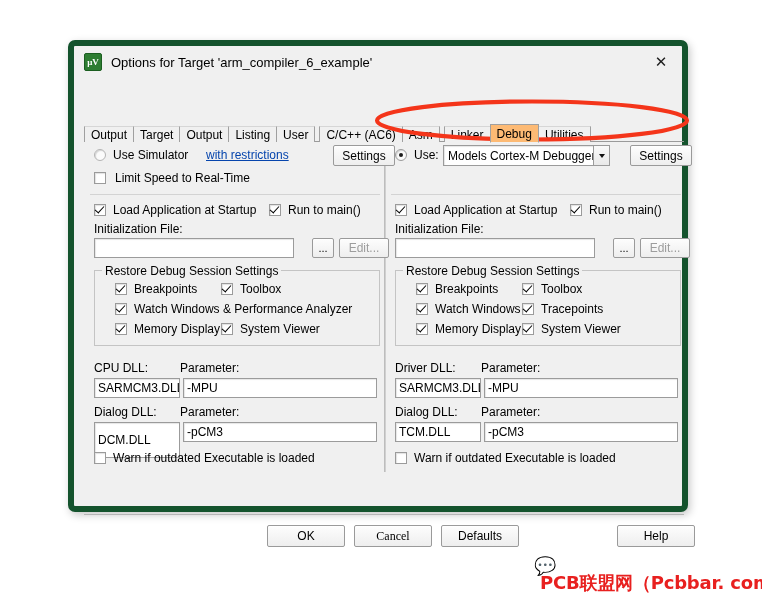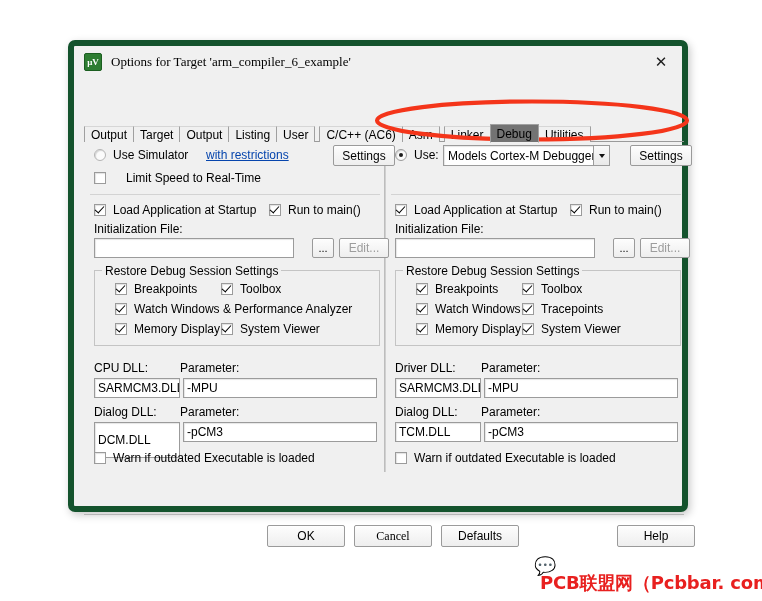--- a/index.html
+++ b/index.html
@@ -40,21 +40,20 @@
     font-family:"Liberation Serif", serif;
     line-height:1;
     flex:0 0 auto;
   }
   #title-text{
     margin-left:9px;
     font-size:13px;
     color:#000;
     white-space:nowrap;
     flex:1 1 auto;
-    font-family:Liberation Serif, serif;
   }
   #close-btn{
     width:26px;height:22px;
     display:flex;align-items:center;justify-content:center;
     font-size:15px;color:#1a1a1a;
     cursor:default;
     font-family:"DejaVu Sans", sans-serif;
   }
 
   
@@ -75,21 +74,21 @@
     border-right:1px solid #a0a0a0;
     margin-right:-1px;
     box-sizing:border-box;
     white-space:nowrap;
     color:#000;
     cursor:default;
   }
   .tab.sep{margin-right:4px;}
   .tab.active{
     height:19px;line-height:18px;
-    background:#737373;
+    background:#fdba74;
     border-top:1px solid #a0a0a0;
     border-left:1px solid #a0a0a0;
     border-right:1px solid #a0a0a0;
     border-bottom:1px solid #f0f0f0;
     position:relative;z-index:3;
     margin-bottom:-1px;
   }
 
   
   #content{
@@ -277,21 +276,21 @@
         <span class="radio off"></span>
         <span class="lbl" style="margin-left:7px;">Use Simulator</span>
       </div>
       <div class="row" style="left:122px;top:6px;">
         <a class="link">with restrictions</a>
       </div>
       <div class="btn" style="position:absolute;left:237px;top:3px;width:62px;height:21px;">Settings</div>
 
       <div class="row" style="left:10px;top:29px;">
         <span class="cbx"></span>
-        <span class="lbl" style="margin-left:20px;">Limit Speed to Real-Time</span>
+        <span class="lbl" style="margin-left:9px;">Limit Speed to Real-Time</span>
       </div>
 
       <div class="hdiv" style="left:6px;top:52px;width:290px;"></div>
 
       <div class="row" style="left:10px;top:61px;">
         <span class="cbx on"></span>
         <span class="lbl" style="margin-left:7px;">Load Application at Startup</span>
       </div>
       <div class="row" style="left:185px;top:61px;">
         <span class="cbx on"></span>

